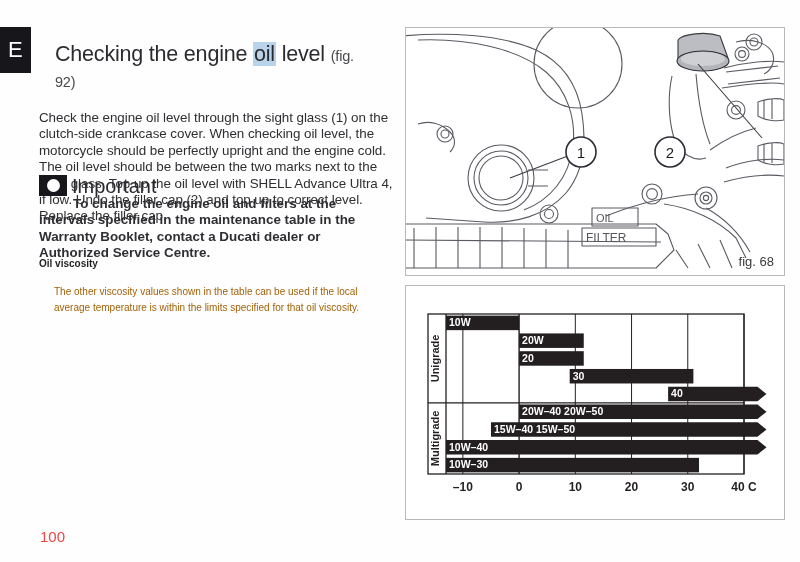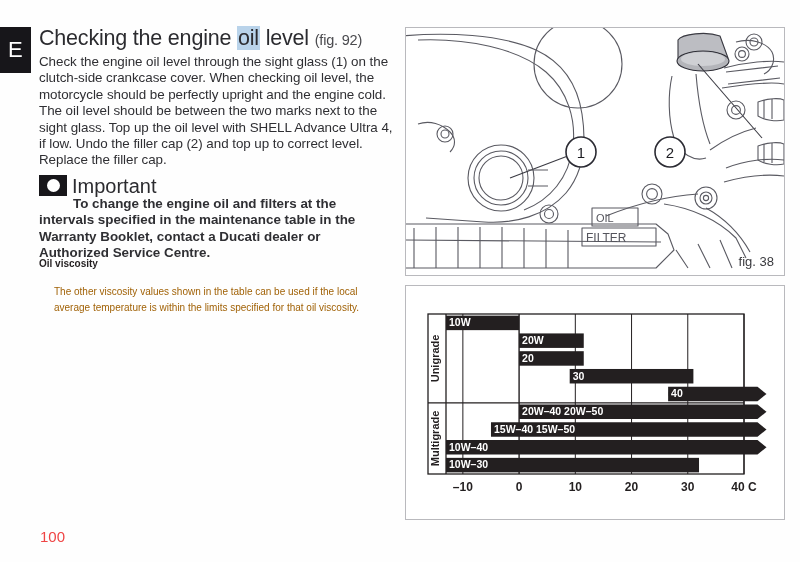--- a/index.html
+++ b/index.html
@@ -17,21 +17,21 @@
   .tab-marker{
     position:absolute;left:0;top:27px;width:31px;height:46px;
     background:#17161a;color:#ffffff;
     display:flex;align-items:center;justify-content:center;
     font-size:22px;letter-spacing:.5px;
   }
 
   
   .left-col{position:absolute;left:39px;top:26px;width:355px;}
   h1.heading{
-    margin:0;padding:0;font-weight:400;font-size:21.5px;line-height:24px;
+    margin:16px;padding:0;font-weight:400;font-size:21.5px;line-height:24px;
     color:#2b2b2f;letter-spacing:-.2px;
   }
   h1.heading .hl{background:#b9d3ea;padding:0 1px;}
   h1.heading .figref{font-size:14.5px;color:#4a4a4e;}
 
   p.body{
     margin:2px 0 16px 0;font-size:13.4px;line-height:16.4px;
     color:#2f2f33;letter-spacing:-.05px;
   }
 
@@ -176,21 +176,21 @@
         <text x="175" y="130" text-anchor="middle" font-family="Liberation Sans, sans-serif" font-size="15" fill="#1d1d22">1</text>
       </g>
       <g>
         <circle cx="264" cy="124" r="15" fill="#ffffff" stroke="#2b2b33" stroke-width="1.6"></circle>
         <text x="264" y="130" text-anchor="middle" font-family="Liberation Sans, sans-serif" font-size="15" fill="#1d1d22">2</text>
       </g>
 
       <text x="190" y="194" font-family="Liberation Sans, sans-serif" font-size="11" fill="#55555d">OIL</text>
       <text x="180" y="214" font-family="Liberation Sans, sans-serif" font-size="12" fill="#55555d">FILTER</text>
     </svg>
-    <div class="fig-caption">fig. 38</div>
+    <div class="fig-caption">fig. 68</div>
   </div>
 
   <div class="chart-panel">
     <div class="chart-inner">
       <svg id="visc-chart" class="chart-svg" width="378" height="233" viewBox="0 0 378 233">
           <rect x="22" y="28" width="316" height="160" fill="none" stroke="#231f20" stroke-width="1.3"></rect>
           <line x1="22" y1="116.88888888888889" x2="338" y2="116.88888888888889" stroke="#231f20" stroke-width="1.3"></line>
           <line x1="40" y1="28" x2="40" y2="188" stroke="#231f20" stroke-width="1.3"></line>
           <line x1="56.867924528301884" y1="28" x2="56.867924528301884" y2="188" stroke="#231f20" stroke-width="1"></line>
           <line x1="113.09433962264151" y1="28" x2="113.09433962264151" y2="188" stroke="#231f20" stroke-width="1.4"></line>

